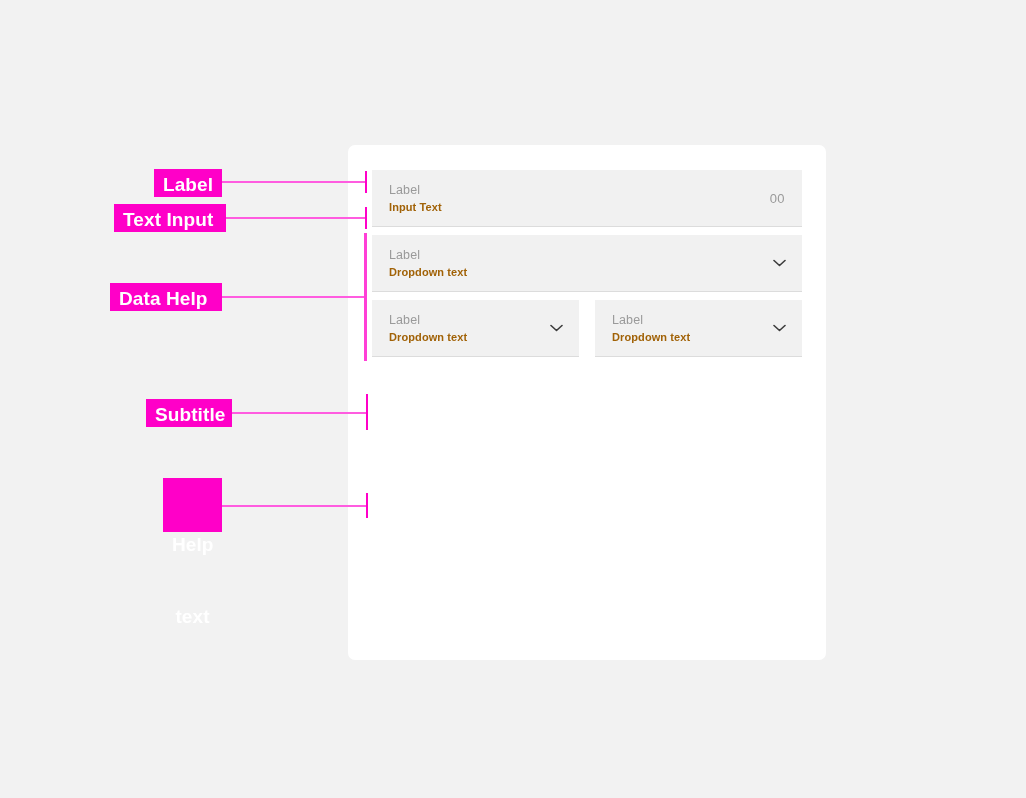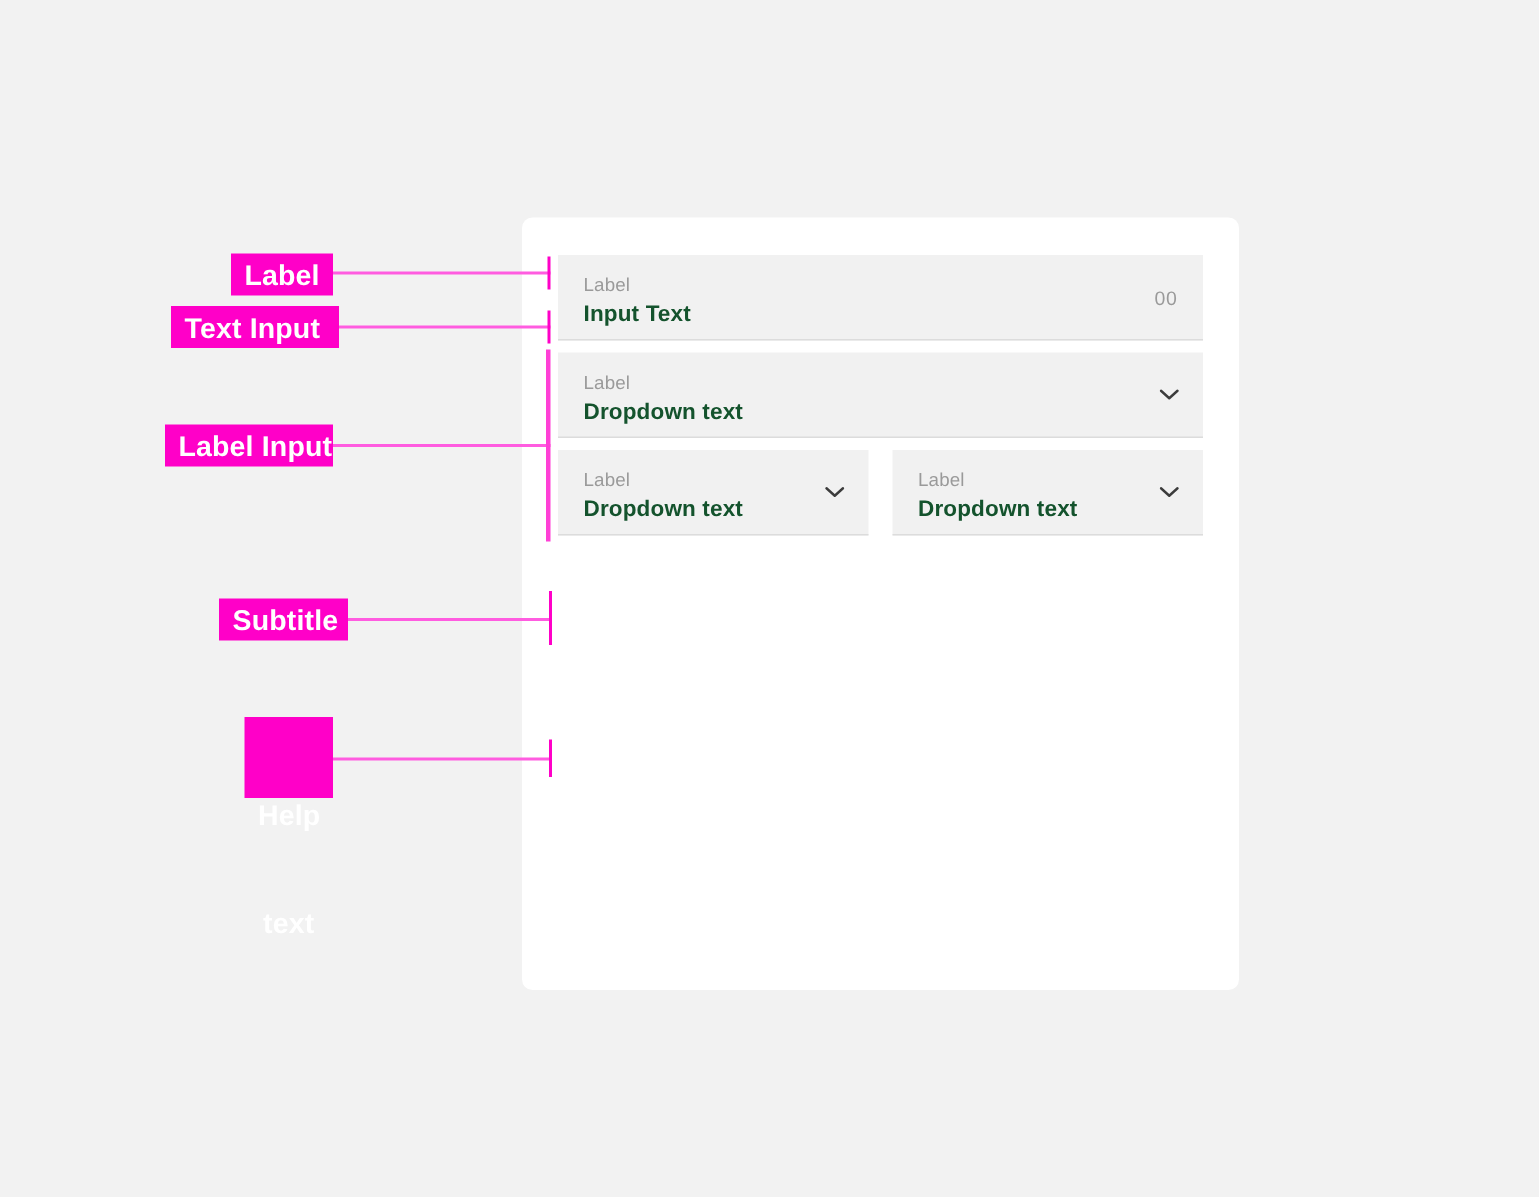--- a/index.html
+++ b/index.html
@@ -80,23 +80,23 @@
     left: 17px;
     top: 13px;
     font-size: 12.5px;
     color: #9a9a9a;
     letter-spacing: 0.1px;
   }
   .field-value {
     position: absolute;
     left: 17px;
     top: 31px;
-    font-size: 15px;
+    font-size: 11px;
     font-weight: bold;
-    color: #14532d;
+    color: #a16207;
     letter-spacing: 0.1px;
   }
   .field-counter {
     position: absolute;
     right: 17px;
     top: 21px;
     font-size: 13px;
     color: #9a9a9a;
     letter-spacing: 0.4px;
   }
@@ -190,21 +190,21 @@
 <div class="anno-line" style="left:232px; top:412px; width:136px;"></div>
 <div class="anno-cap" style="left:366px; top:394px; height:36px;"></div>
 
 <div class="anno-line" style="left:222px; top:505px; width:146px;"></div>
 <div class="anno-cap" style="left:366px; top:493px; height:25px;"></div>
 
 <div class="anno-badge" style="left:154px; top:169px; width:68px; height:28px;">Label</div>
 
 <div class="anno-badge" style="left:114px; top:204px; width:112px; height:28px;">Text Input</div>
 
-<div class="anno-badge" style="left:110px; top:283px; width:112px; height:28px;">Label Input</div>
+<div class="anno-badge" style="left:110px; top:283px; width:112px; height:28px;">Data Help</div>
 
 <div class="anno-badge" style="left:146px; top:399px; width:86px; height:28px;">Subtitle</div>
 
 <div class="anno-badge two-line" style="left:163px; top:478px; width:59px; height:54px;">
   <div>Help</div>
   <div>text</div>
 </div>
 
 <div class="boardlet">
 

